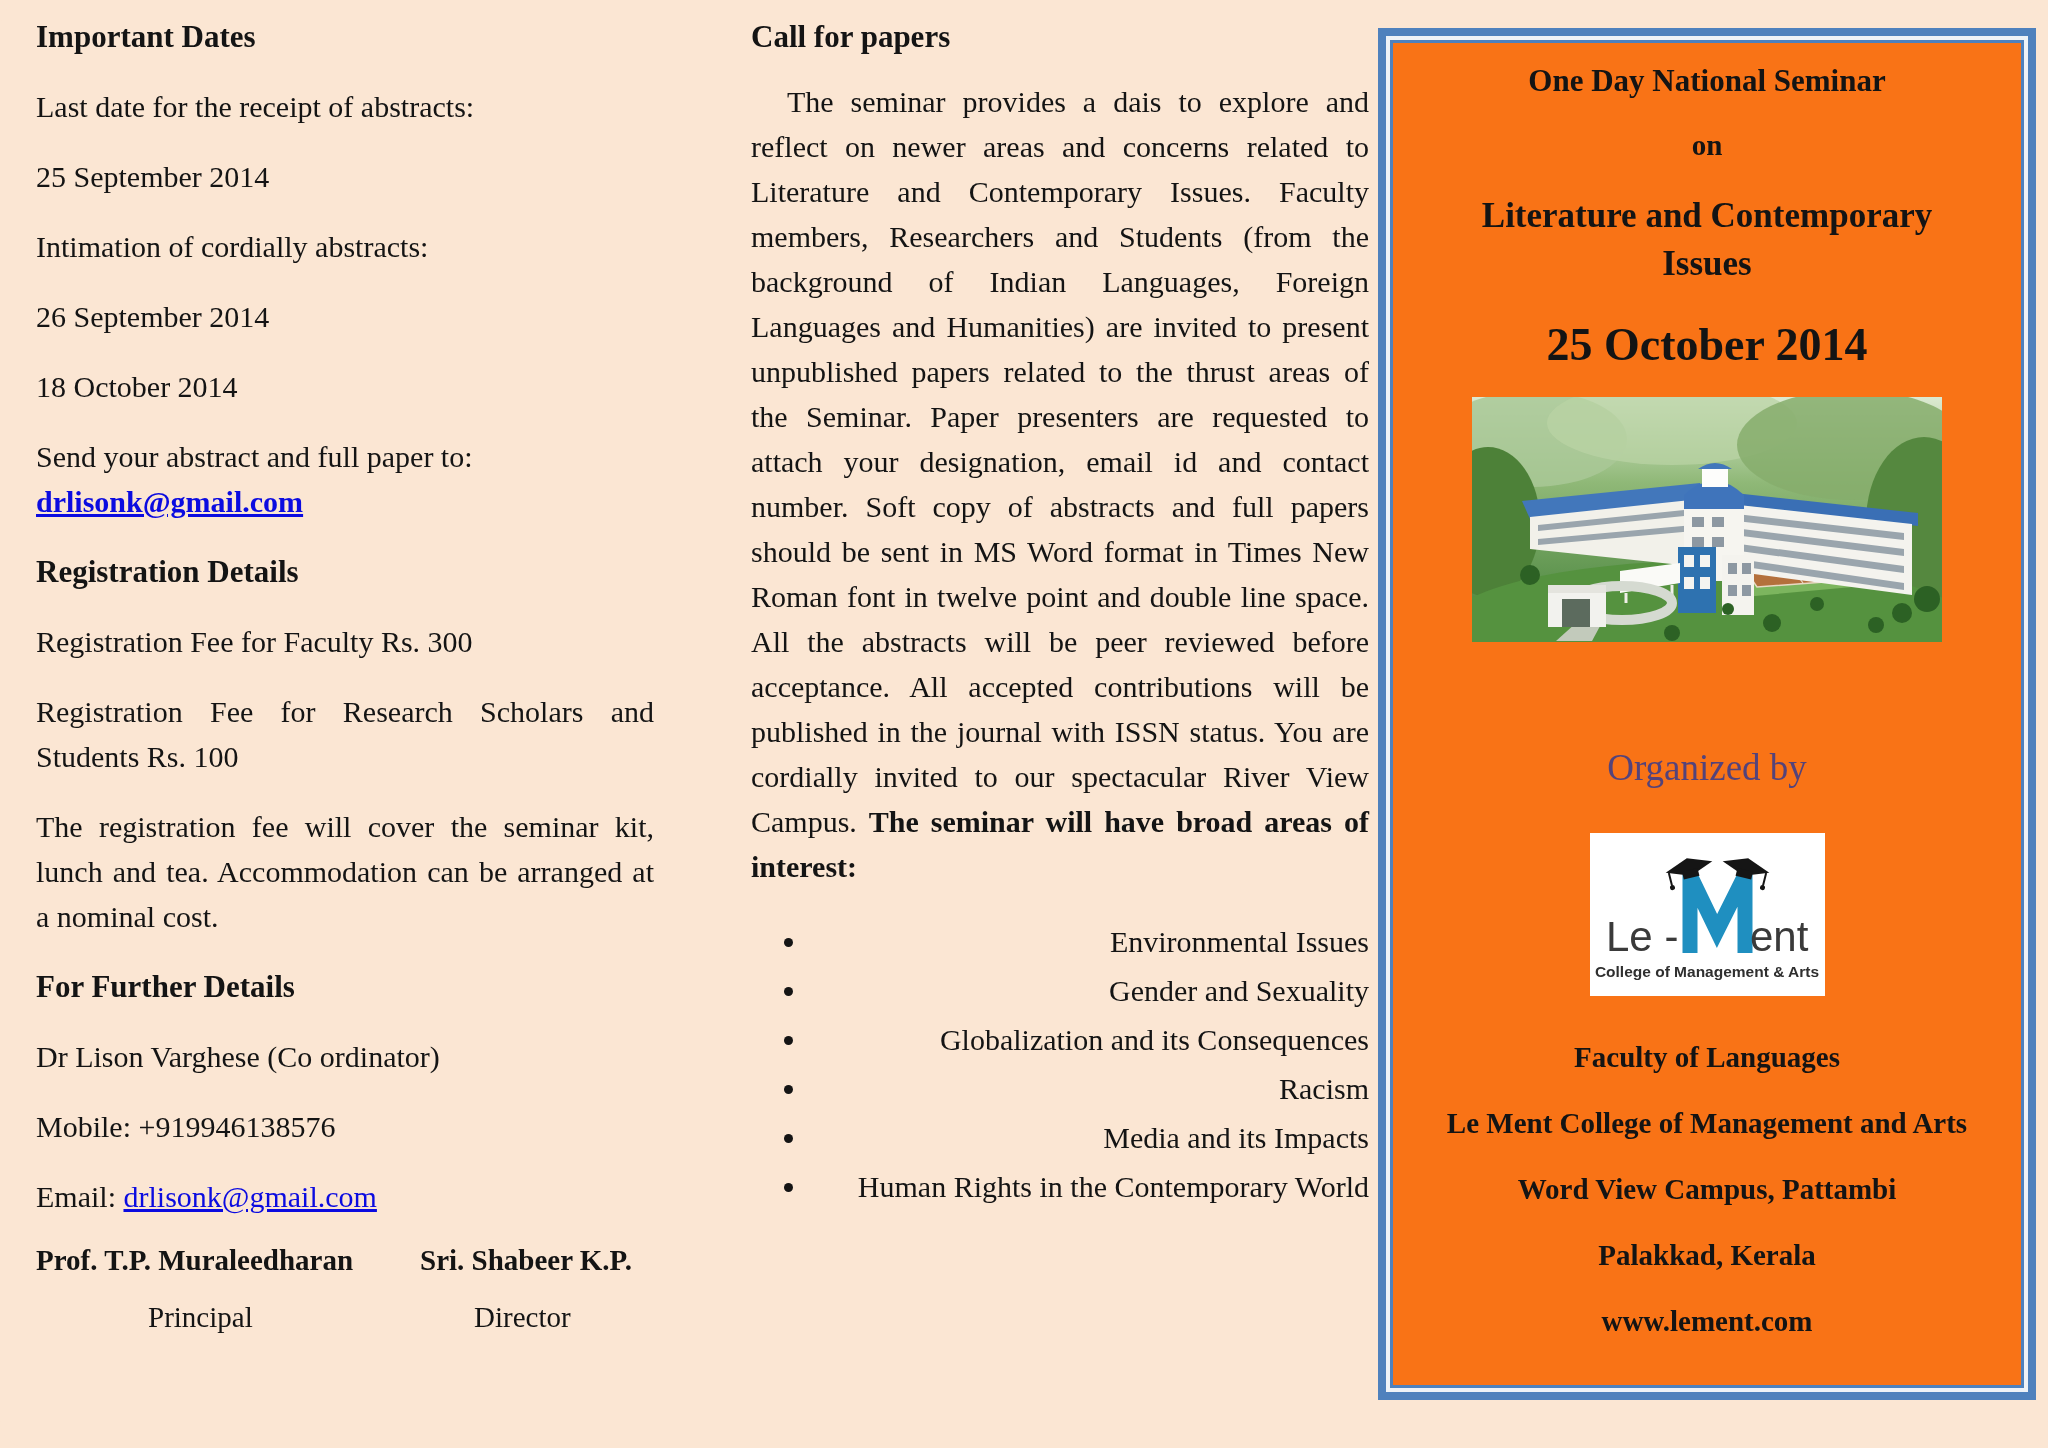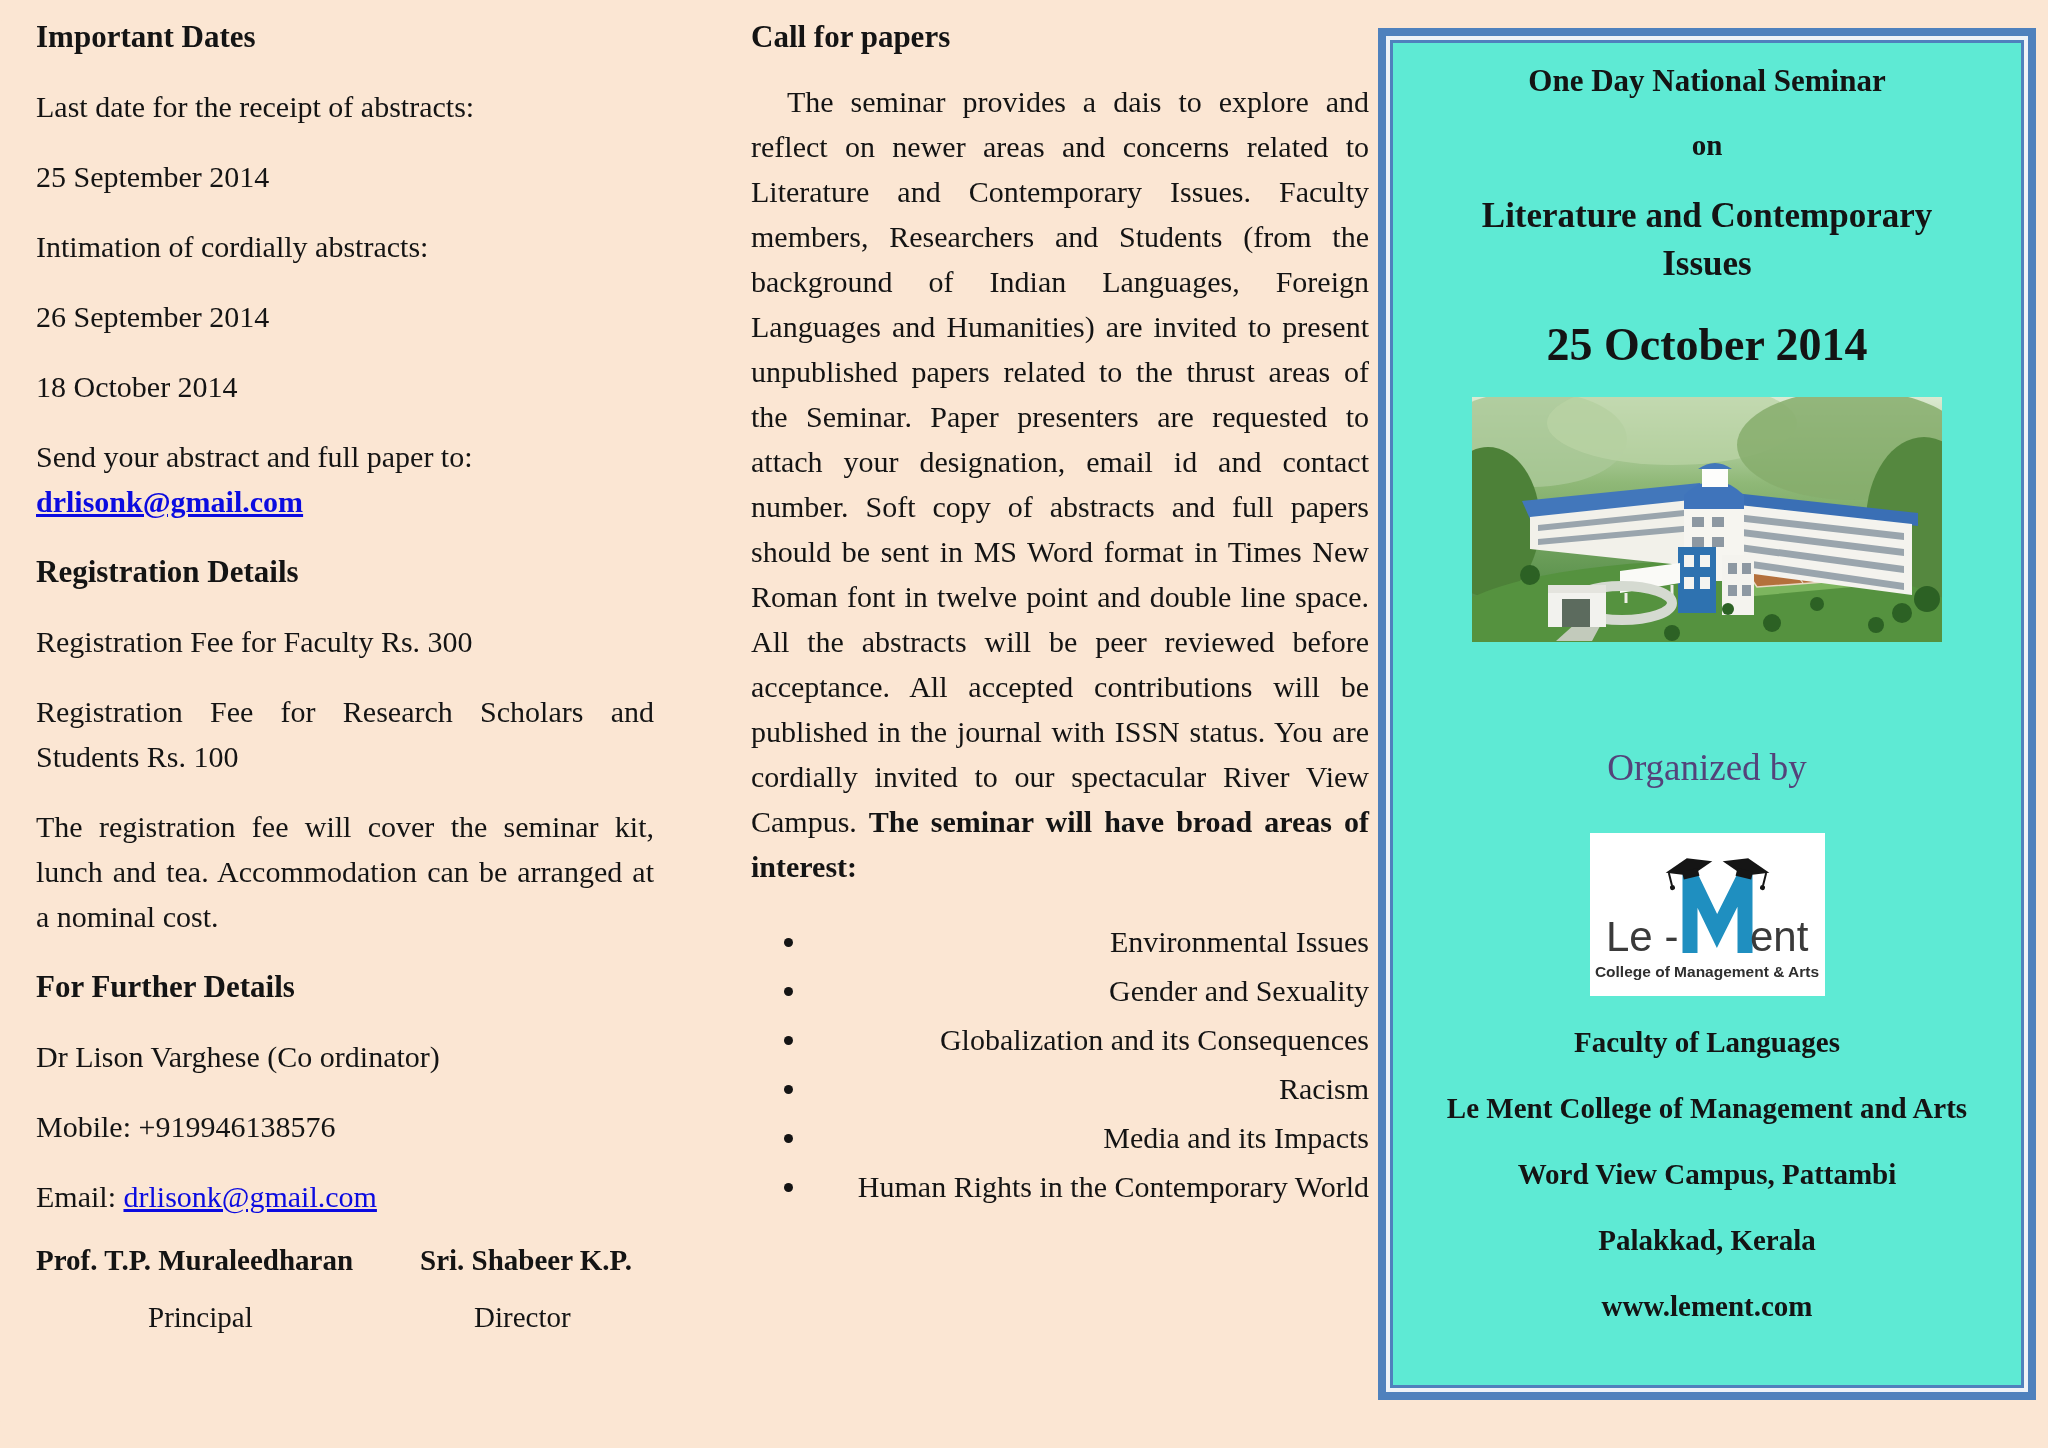--- a/index.html
+++ b/index.html
@@ -26,32 +26,32 @@
   .mid-title{font-size:31px;font-weight:bold;line-height:45px;margin:0 0 20px;}
   .mid-para{font-size:30px;line-height:45px;text-align:justify;text-indent:36px;margin:0;}
   .mid-para .tail{font-weight:bold;}
   ul.topics{margin:30px 0 0;padding:0 0 0 58px;font-size:30px;line-height:46px;list-style:disc outside;text-align:right;}
   ul.topics li{margin:0 0 3px;padding-left:6px;}
   .panel{
     position:absolute;left:1378px;top:28px;width:658px;height:1372px;
     box-sizing:border-box;border:8px solid #4f81bd;background:#eef2f7;padding:4px;
   }
   .panel-inner{
-    box-sizing:border-box;width:100%;height:100%;border:3px solid #4f81bd;background:#5eead4;
+    box-sizing:border-box;width:100%;height:100%;border:3px solid #4f81bd;background:#f97316;
     display:flex;flex-direction:column;align-items:center;text-align:center;overflow:hidden;
   }
   .p-line1{font-size:31px;font-weight:bold;margin-top:20px;}
   .p-on{font-size:29px;font-weight:bold;margin-top:30px;}
   .p-line3{font-size:35px;font-weight:bold;line-height:48px;max-width:520px;margin-top:30px;}
   .p-date{font-size:46px;font-weight:bold;margin-top:30px;}
   .campus-img{margin-top:26px;width:470px;height:245px;display:block;}
   .p-org{font-size:37px;font-weight:normal;color:#54437a;margin-top:104px;}
   .logo-box{margin-top:44px;width:235px;height:163px;display:block;background:#ffffff;}
   .p-b{font-size:29px;font-weight:bold;line-height:44px;margin-top:22px;}
-  .p-b.first{margin-top:24px;}
+  .p-b.first{margin-top:39px;}
 </style>
 </head>
 <body>
 
 <div class="page">
 
   <div class="col col-left">
     <h2 class="sec-title">Important Dates</h2>
     <p class="line">Last date for the receipt of abstracts:</p>
     <p class="line">25 September 2014</p>

